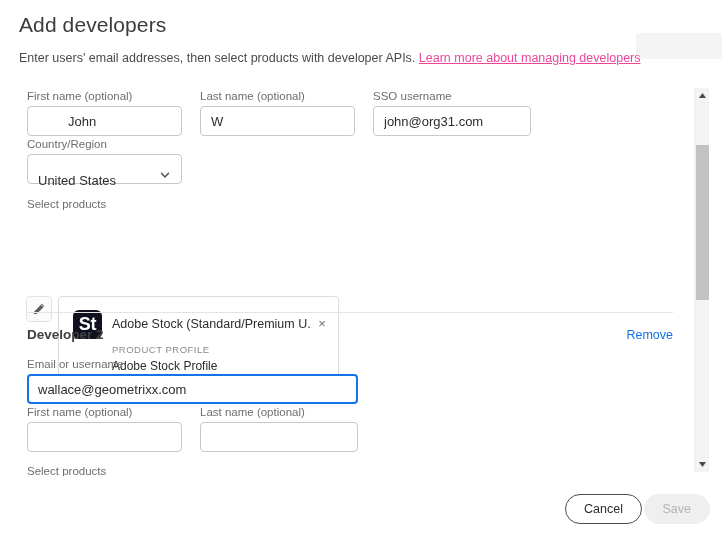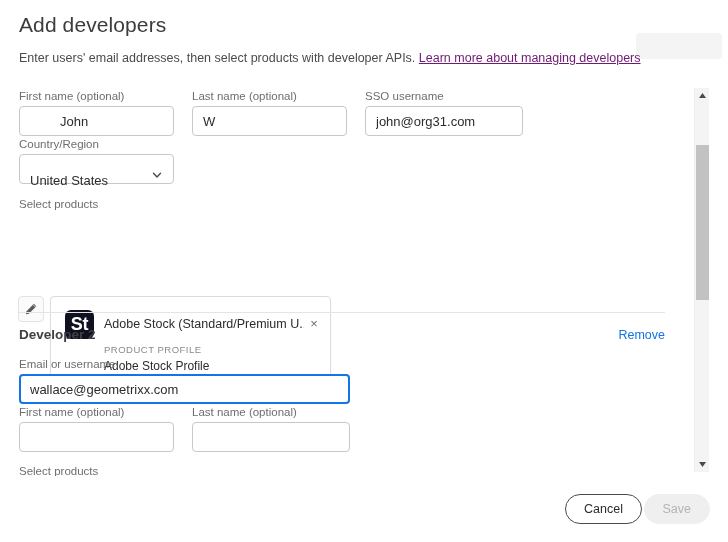--- a/index.html
+++ b/index.html
@@ -37,36 +37,37 @@
     letter-spacing: .1px;
   }
   .page-subtitle {
     position: absolute;
     left: 19px; top: 51px;
     font-size: 12.5px;
     color: #4b4b4b;
     white-space: nowrap;
   }
   .page-subtitle a {
-    color: #701a75;
+    color: #ec4899;
     text-decoration: underline;
   }
 
   
   .scroll-area {
     position: absolute;
     left: 0; top: 84px;
     width: 690px; height: 392px;
     overflow: hidden;
     background: #ffffff;
   }
   .scroll-content {
     position: relative;
     width: 690px;
     height: 392px;
+    margin-left: 8px;
   }
 
   
   .field-label {
     position: absolute;
     font-size: 11.5px;
     color: #6e6e6e;
     white-space: nowrap;
   }
   .txt-input {

